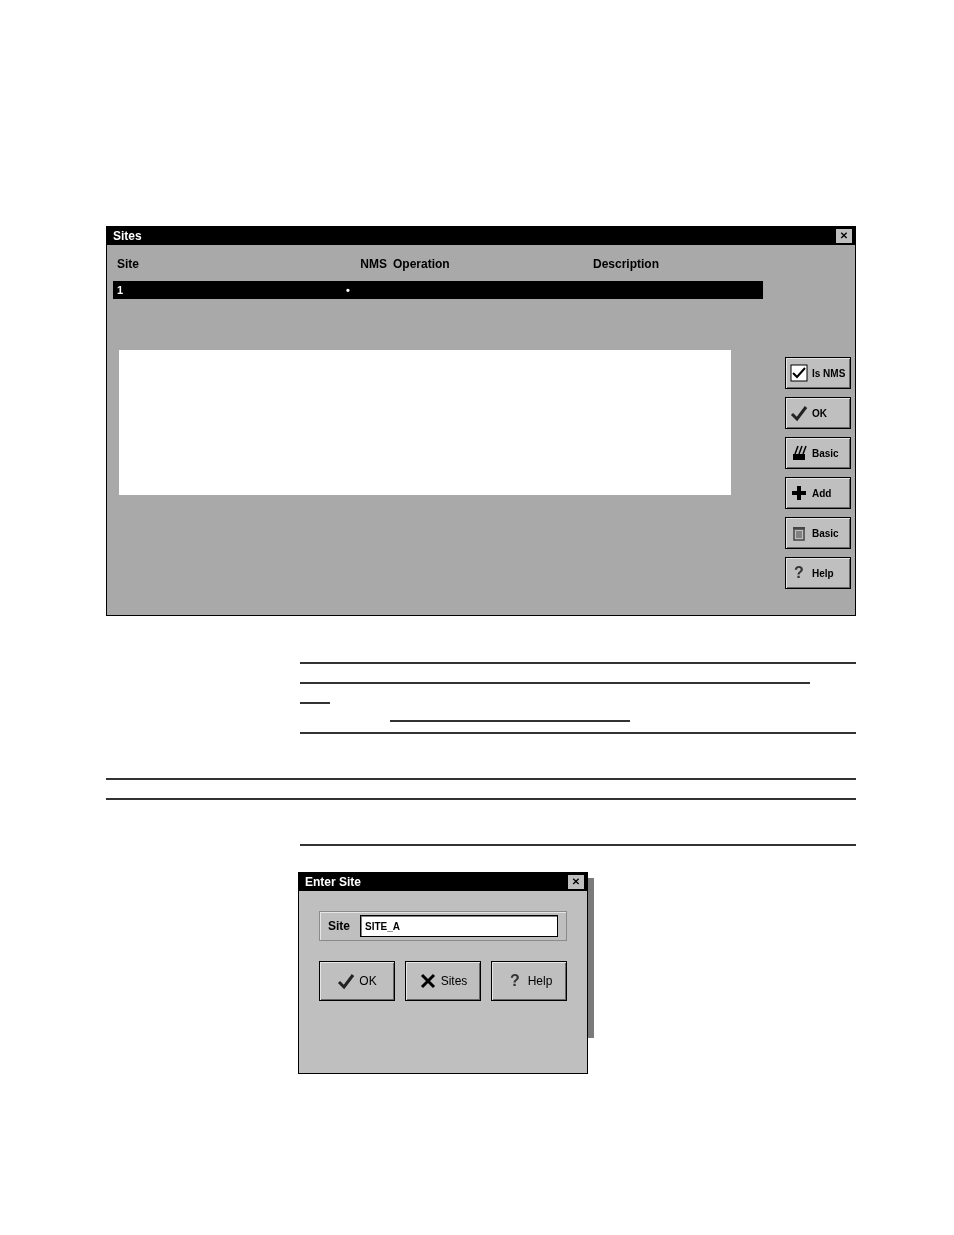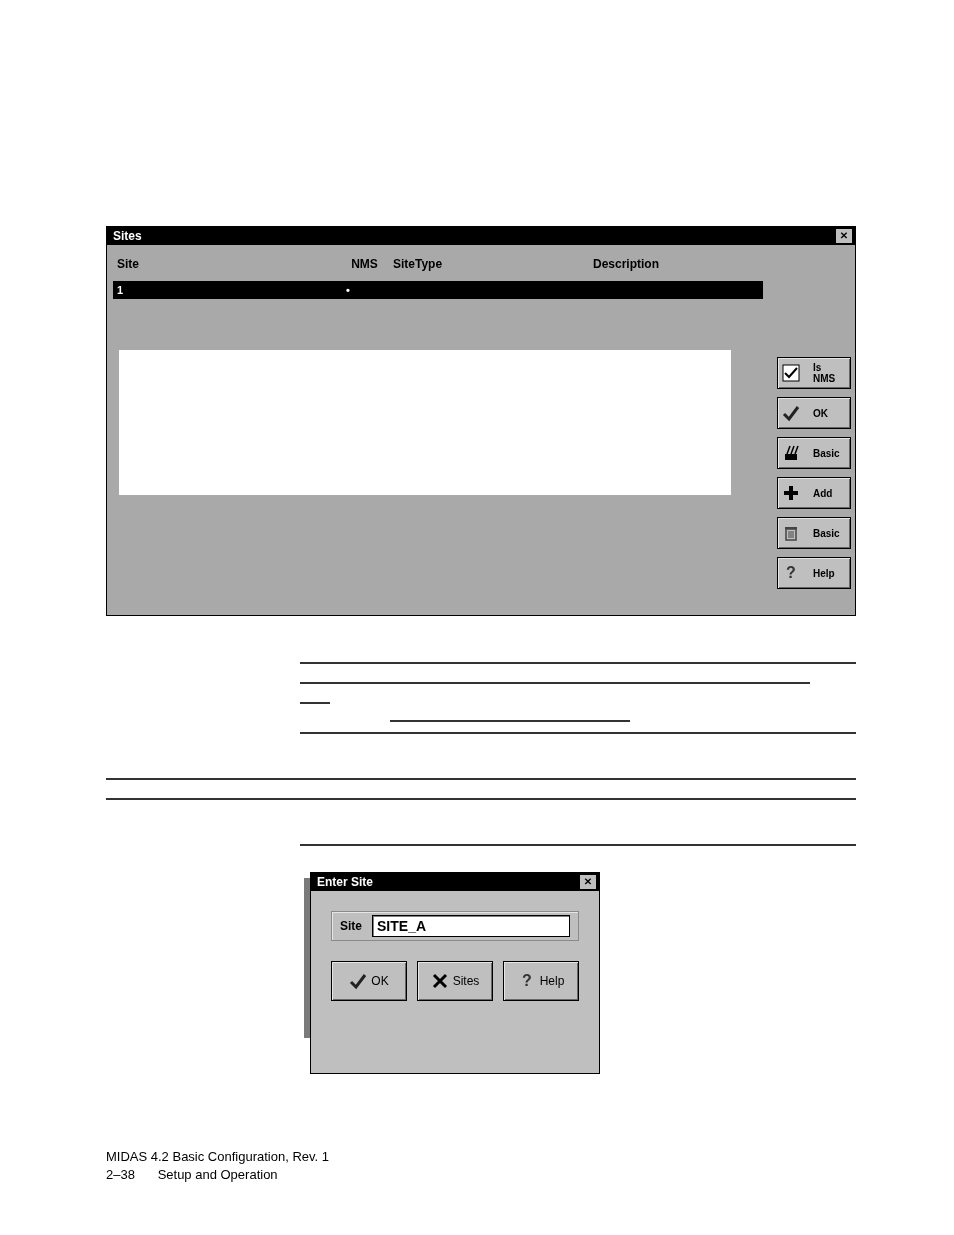--- a/index.html
+++ b/index.html
@@ -62,21 +62,21 @@
     top: 8px;
     right: 92px;
     height: 22px;
     display: flex;
     align-items: center;
     font-size: 12px;
     font-weight: bold;
     color: #000;
   }
   .col-headers .c1 { width: 225px; padding-left: 4px; }
-  .col-headers .c2 { width: 45px; text-align: center; }
+  .col-headers .c2 { width: 45px; text-align: right; }
   .col-headers .c3 { width: 200px; padding-left: 6px; }
   .col-headers .c4 { flex: 1; text-align: left; }
 
   .list-row {
     position: absolute;
     left: 6px;
     top: 36px;
     right: 92px;
     height: 18px;
     background: #000;
@@ -109,44 +109,44 @@
     flex-direction: column;
     gap: 8px;
   }
   .sbtn {
     height: 32px;
     background: #bfbfbf;
     border: 1px solid #000;
     box-shadow: inset 1px 1px 0 #e6e6e6, inset -1px -1px 0 #666;
     display: flex;
     align-items: center;
-    gap: 13px;
+    gap: 4px;
     padding: 0 4px;
     font-size: 10px;
     font-weight: bold;
     color: #000;
     box-sizing: border-box;
+    margin-left: 8px;
   }
   .sbtn .ico {
     width: 18px;
     height: 18px;
     flex-shrink: 0;
   }
 
   
   .win-enter {
     position: absolute;
     left: 298px;
     top: 872px;
     width: 290px;
     height: 202px;
     background: #bfbfbf;
     border: 1px solid #000;
     box-sizing: border-box;
-    margin-left: 12px;
   }
   .enter-body {
     position: relative;
     height: calc(100% - 18px);
   }
   .enter-row {
     position: absolute;
     left: 20px; right: 20px; top: 20px;
     height: 30px;
     display: flex;
@@ -162,21 +162,21 @@
     font-size: 12px;
     font-weight: bold;
   }
   .enter-row .textbox {
     flex: 1;
     height: 20px;
     background: #fff;
     border: 1px solid #000;
     box-shadow: inset 1px 1px 0 #808080;
     padding: 0 4px;
-    font-size: 14px;
+    font-size: 10px;
     font-weight: bold;
     display: flex;
     align-items: center;
   }
   .enter-buttons {
     position: absolute;
     left: 20px; right: 20px; top: 70px;
     display: flex;
     gap: 10px;
   }
@@ -228,21 +228,21 @@
 
   <div class="win-sites">
     <div class="titlebar">
       <span>Sites</span>
       <div class="closebox">✕</div>
     </div>
     <div class="sites-body">
       <div class="col-headers">
         <div class="c1">Site</div>
         <div class="c2">NMS</div>
-        <div class="c3">SiteType</div>
+        <div class="c3">Operation</div>
         <div class="c4">Description</div>
       </div>
       <div class="list-row">
         <div class="c1">1</div>
         <div class="c2">•</div>
         <div class="c3"></div>
         <div class="c4"></div>
       </div>
 
       <div class="white-block"></div>
@@ -351,21 +351,14 @@
             <svg viewBox="0 0 18 18">
                 <text x="9" y="14" text-anchor="middle" font-size="16" font-weight="bold" fill="#333">?</text>
               </svg>
           </span>
           <span>Help</span>
         </div>
       </div>
     </div>
   </div>
 
-  <div class="footer">
-    <div>MIDAS 4.2 Basic Configuration,  Rev. 1</div>
-    <div>
-      <span class="pg">2–38</span>
-      <span>Setup and Operation</span>
-    </div>
-  </div>
 
 </div>
 
 </body></html>

